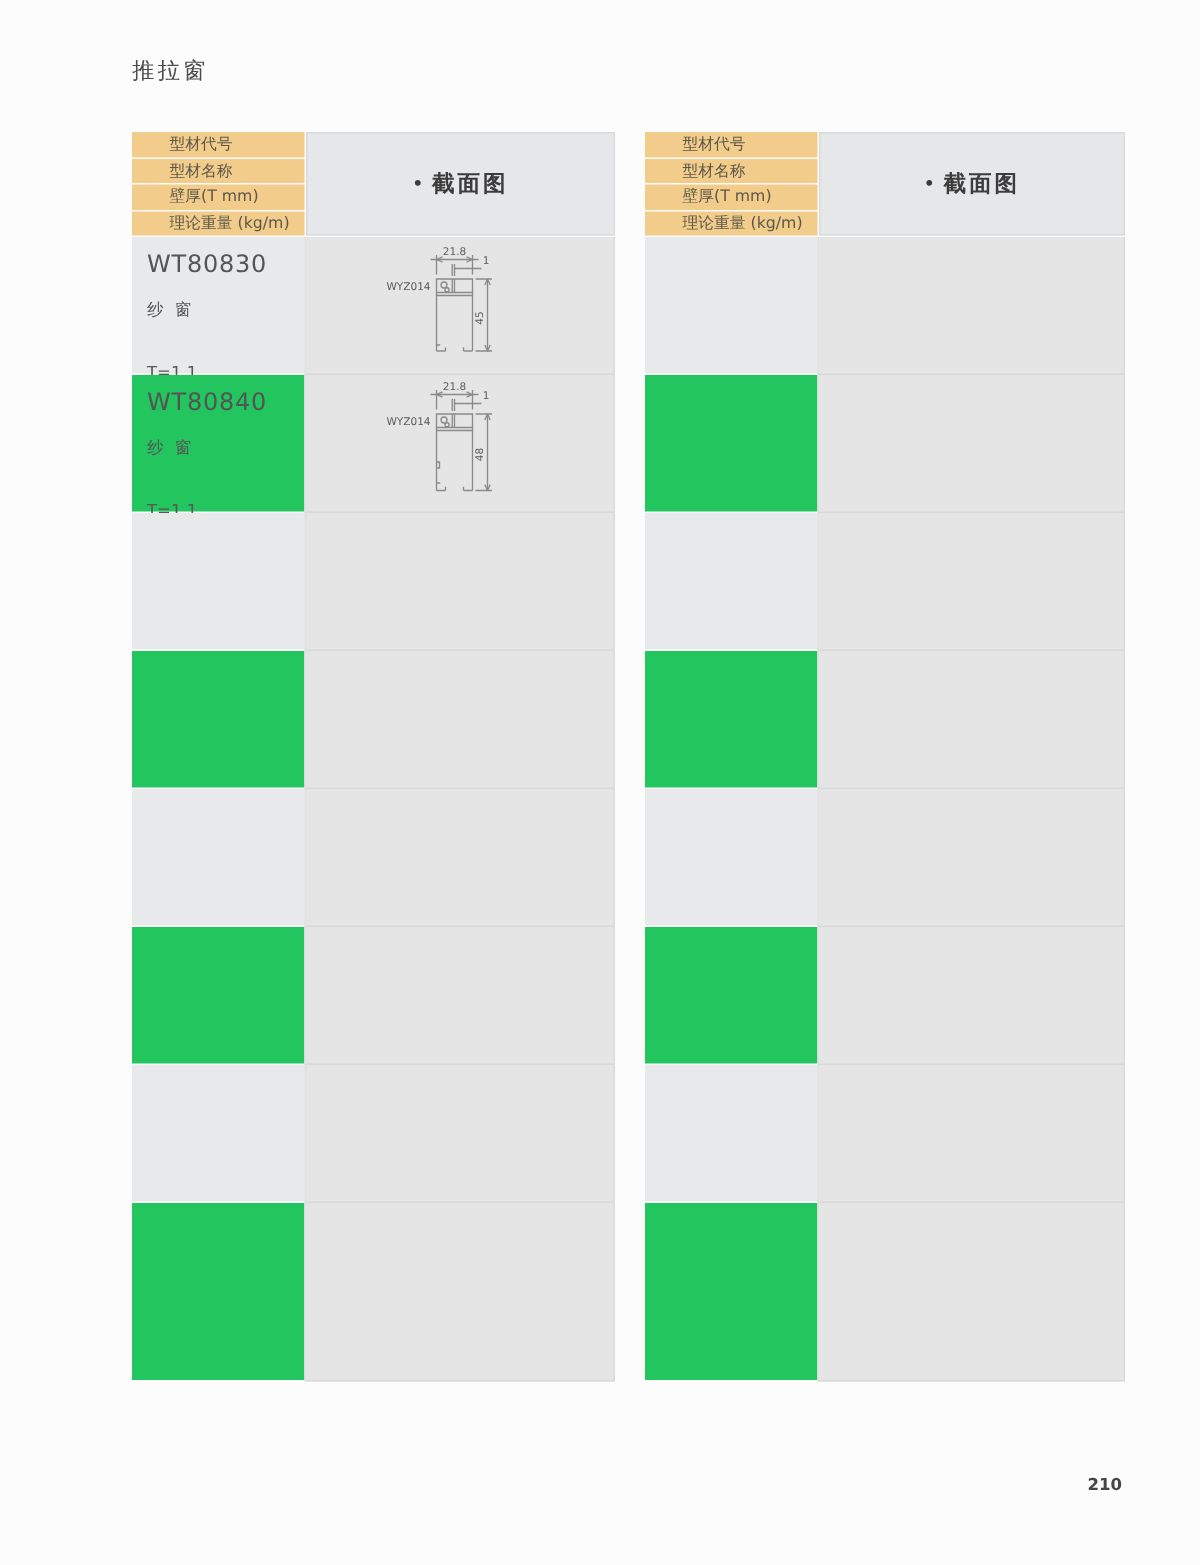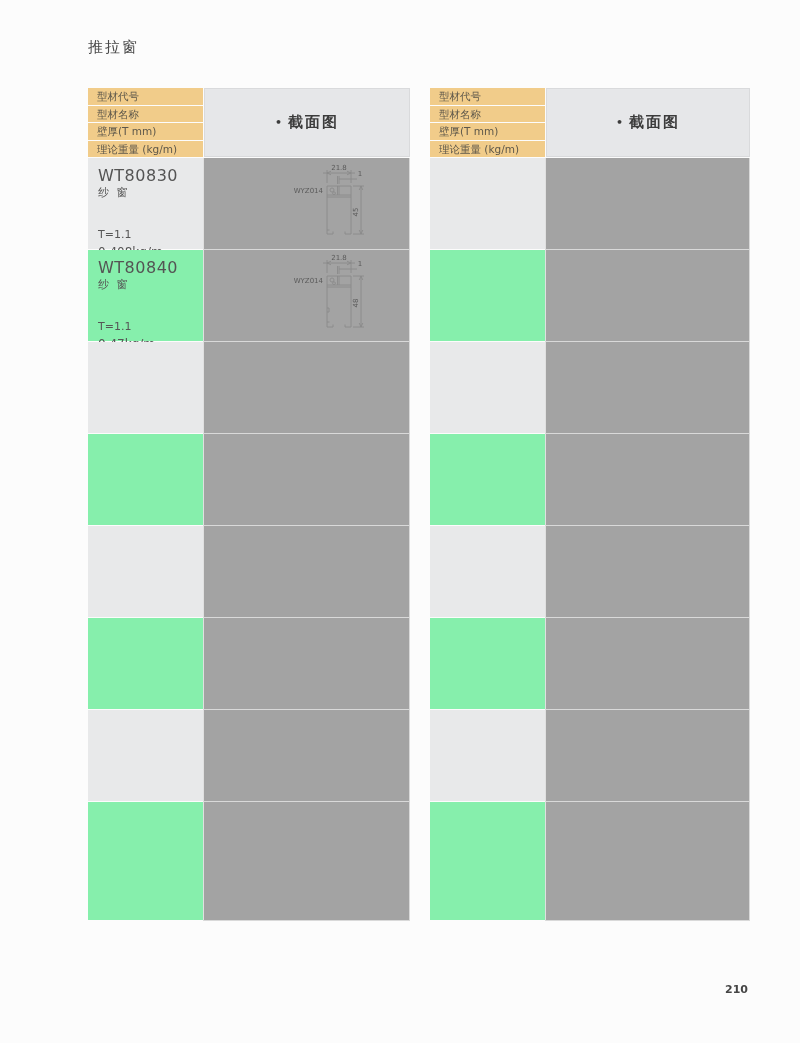--- a/index.html
+++ b/index.html
@@ -27,53 +27,53 @@
   .htable { position:absolute; top:88px; }
   .htable.left  { left:88px;  width:322px; }
   .htable.right { left:430px; width:320px; }
 
   .thead { display:flex; height:69px; margin-bottom:1px; }
   .thead-labels {
     width:115px; display:flex; flex-direction:column; gap:1px; background:transparent;
   }
   .thead-label-row {
     flex:1; background:#f1cc8a; color:#5d574a;
-    font-size:10.5px; line-height:16.5px; padding-left:9px;
+    font-size:10.5px; line-height:16.5px; padding-left:25px;
     white-space:nowrap; overflow:hidden;
   }
   .thead-section {
     flex:1; margin-left:1px;
     background:#e6e7e9; border:1px solid #d9dadc;
     display:flex; align-items:center; justify-content:center;
     font-size:15px; font-weight:700; color:#3c3c3c; letter-spacing:2px;
   }
   .thead-section .bullet { font-size:11px; margin-right:6px; letter-spacing:0; }
 
   .trow { display:flex; }
   .trow.h92  { height:92px; }
   .trow.h119 { height:119px; }
 
   .tlabel {
     width:115px; height:calc(100% - 1px);
     padding:8px 10px 0 10px;
   }
   .tlabel.gray   { background:#e8e9ea; }
-  .tlabel.orange { background:#86efac; }
+  .tlabel.orange { background:#22c55e; }
 
   .tlabel .code   { font-size:16px; color:#545454; letter-spacing:.5px; }
-  .tlabel .pname  { font-size:11px; color:#565656; letter-spacing:2px; margin-top:0; }
+  .tlabel .pname  { font-size:11px; color:#565656; letter-spacing:2px; margin-top:14px; }
   .tlabel .thick  { font-size:11px; color:#565656; margin-top:28px; }
   .tlabel .weight { font-size:12px; color:#565656; margin-top:4px; }
 
   .tdiagram {
-    flex:1; background:#a3a3a3;
+    flex:1; background:#e5e5e5;
     border-left:1px solid #e0e0e0;
     border-right:1px solid #d9d9d9;
     border-bottom:1px solid #d9d9d9;
-    display:flex; align-items:center; justify-content:flex-end;
+    display:flex; align-items:center; justify-content:center;
   }
   .trow:first-of-type .tdiagram { border-top:1px solid #d9d9d9; }
 
   .drawing text { font-size:7px; fill:#5a5a5a; }
 
   
   .page-num {
     position:absolute; right:52px; top:983px;
     font-size:11px; font-weight:600; color:#454545;
   }

